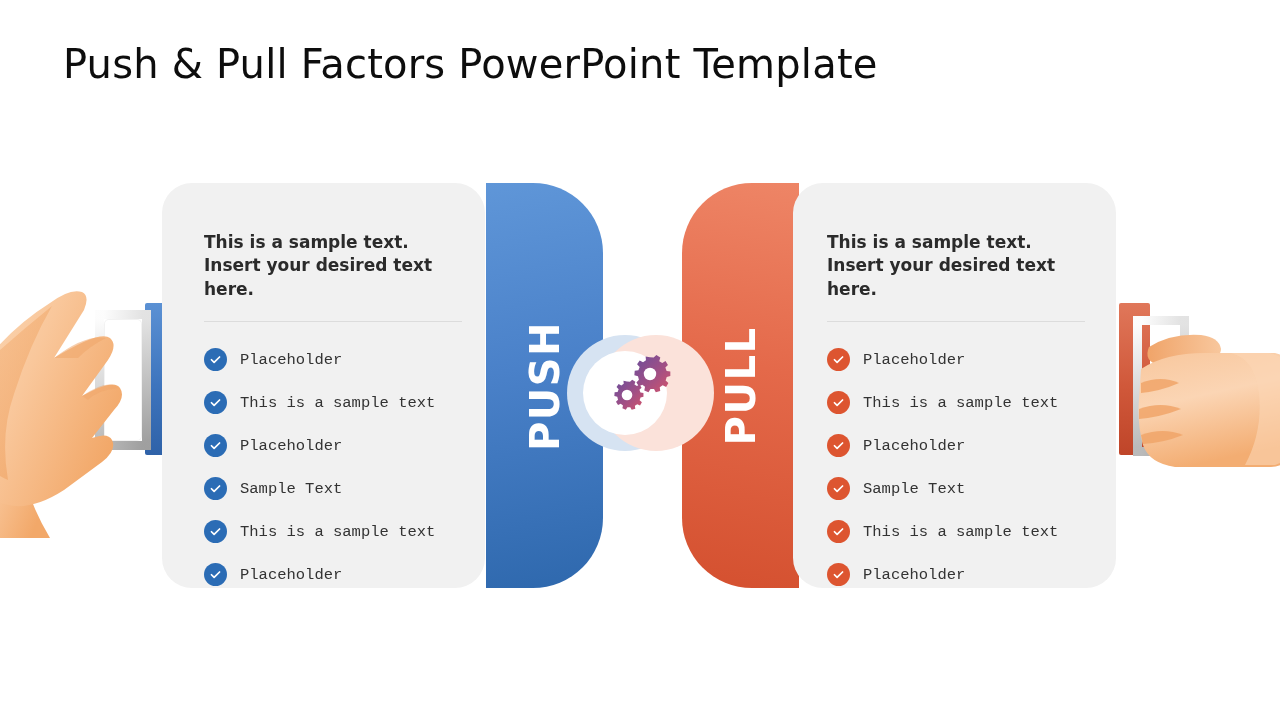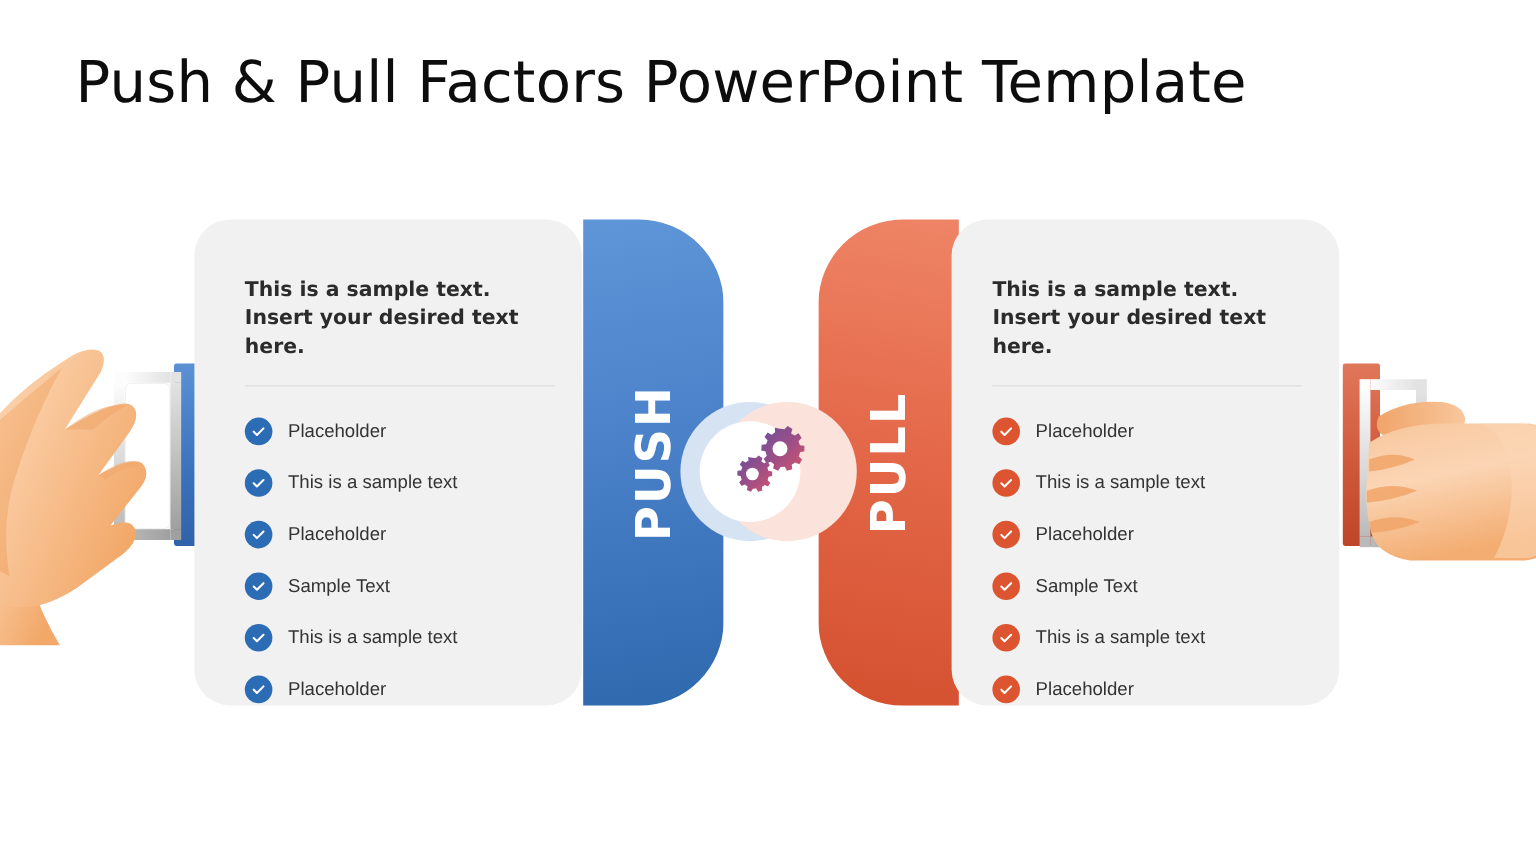--- a/index.html
+++ b/index.html
@@ -16,21 +16,21 @@
     width: 1280px;
     height: 720px;
     background: #ffffff;
   }
 
   
   .slide-title {
     position: absolute;
     left: 63px;
     top: 41px;
-    font-size: 48px;
+    font-size: 40px;
     font-weight: 400;
     color: #0d0d0d;
     letter-spacing: 0.2px;
     white-space: nowrap;
     font-family: "DejaVu Sans", sans-serif;
   }
 
   
   .stage {
     position: absolute;
@@ -129,21 +129,21 @@
     border-radius: 50%;
     display: flex; align-items: center; justify-content: center;
     margin-right: 13px;
   }
   .check-icon.blue   { background: #2b6cb5; }
   .check-icon.orange { background: #dd5530; }
   .check-icon svg { display: block; }
   .bullet-text {
     font-size: 15.5px;
     color: #333333;
-    font-family: Liberation Sans, sans-serif;
+    font-family: Liberation Mono, monospace;
     white-space: nowrap;
   }
 
   
   .band {
     position: absolute;
     top: 45px;
     width: 117px;
     height: 405px;
   }

